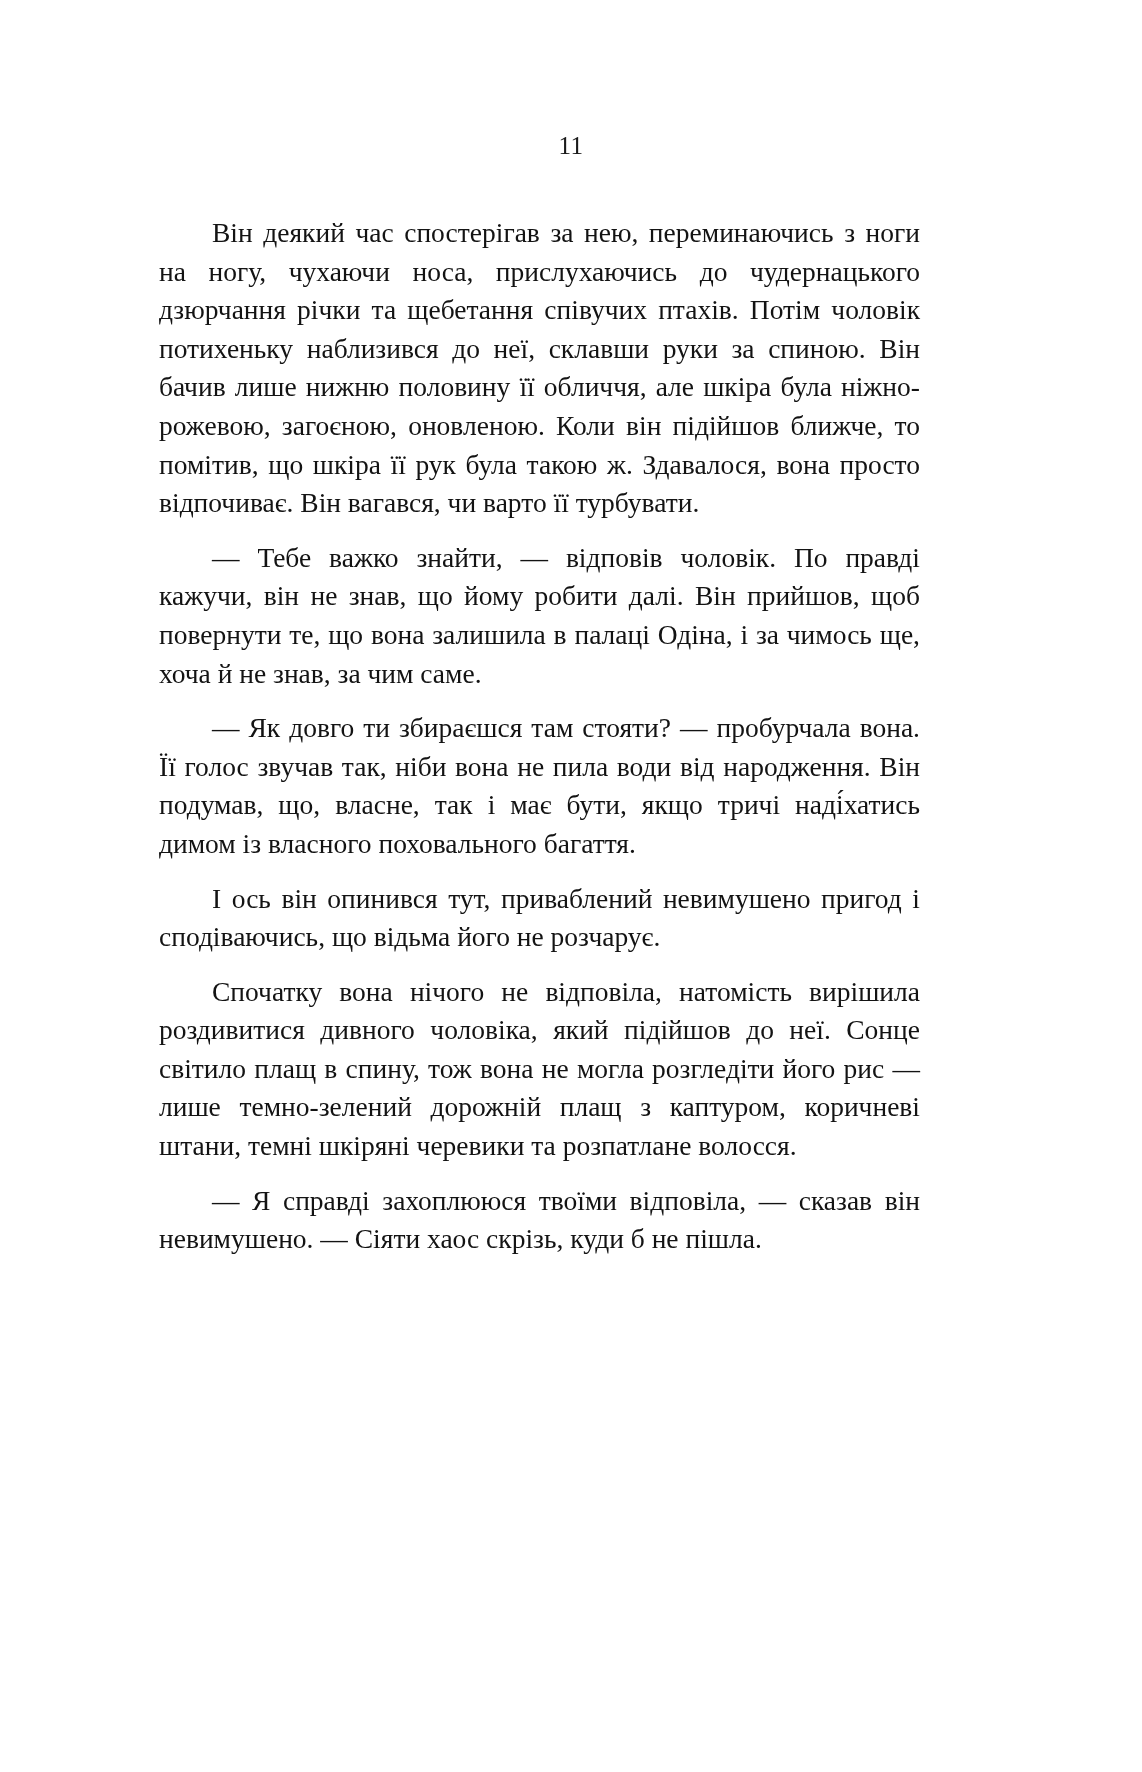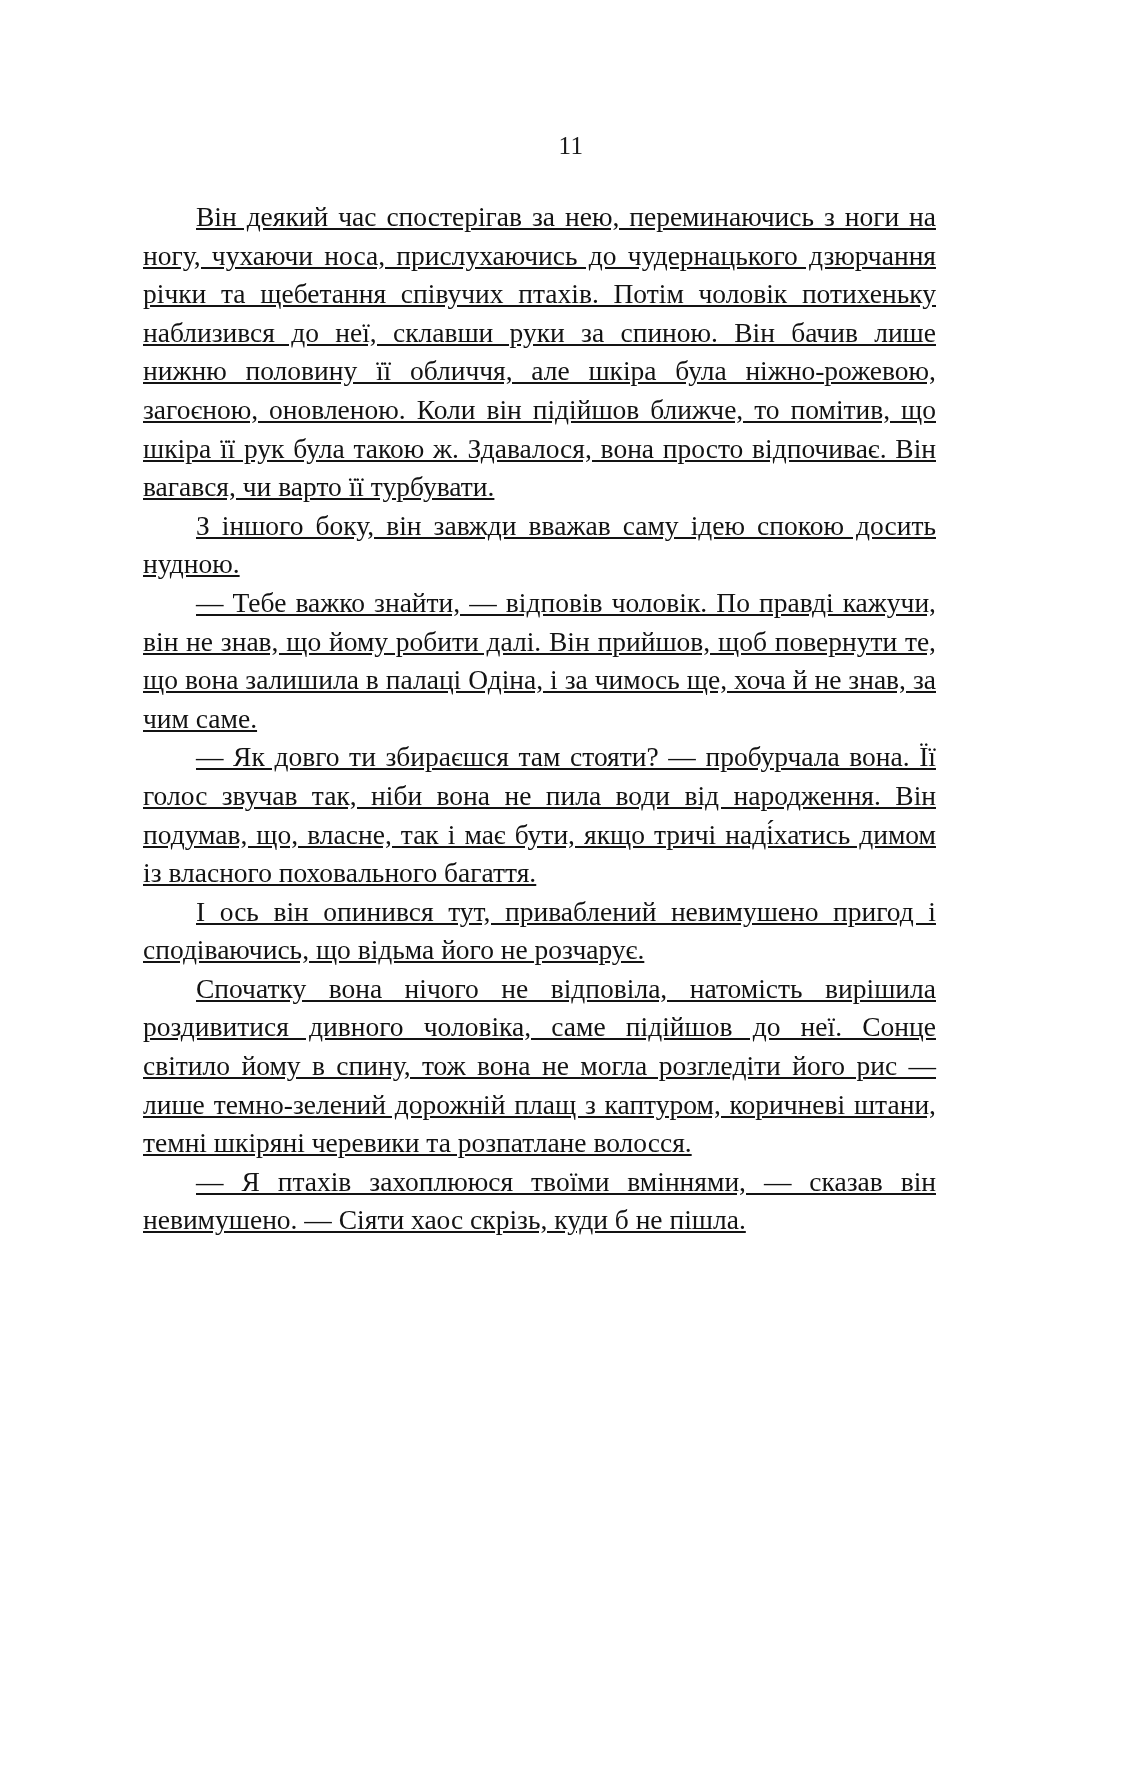--- a/index.html
+++ b/index.html
@@ -40,41 +40,39 @@
     width: 793px;
     font-size: 27.5px;
     line-height: 38.6px;
     text-align: justify;
     text-justify: inter-word;
     color: #131313;
     hyphens: manual;
   }
 
   .textblock p {
-    margin: 0;
+    margin: 16px;
     text-indent: 53px;
     text-align: justify;
-    text-decoration: underline;
   }
 
   
   .textblock p:last-child {
     margin-bottom: 0;
   }
 </style>
 </head>
 <body>
 
 <div class="page">
 
   <div class="folio">11</div>
 
   <div class="textblock">
     <p>Він деякий час спостерігав за нею, переминаючись з ноги на ногу, чухаючи носа, прислухаючись до чудернацького дзюрчання річки та щебетання співучих птахів. Потім чоловік потихеньку наблизився до неї, склавши руки за спиною. Він бачив лише нижню половину її обличчя, але шкіра була ніжно-рожевою, загоєною, оновленою. Коли він підійшов ближче, то помітив, що шкіра її рук була такою ж. Здавалося, вона просто відпочиває. Він вагався, чи варто її турбувати.</p>
-    <p>З іншого боку, він завжди вважав саму ідею спокою досить нудною.</p>
     <p>— Тебе важко знайти, — відповів чоловік. По правді кажучи, він не знав, що йому робити далі. Він прийшов, щоб повернути те, що вона залишила в палаці Одіна, і за чимось ще, хоча й не знав, за чим саме.</p>
     <p>— Як довго ти збираєшся там стояти? — пробурчала вона. Її голос звучав так, ніби вона не пила води від народження. Він подумав, що, власне, так і має бути, якщо тричі наді́хатись димом із власного поховального багаття.</p>
     <p>І ось він опинився тут, приваблений невимушено пригод і сподіваючись, що відьма його не розчарує.</p>
-    <p>Спочатку вона нічого не відповіла, натомість вирішила роздивитися дивного чоловіка, саме підійшов до неї. Сонце світило йому в спину, тож вона не могла розгледіти його рис — лише темно-зелений дорожній плащ з каптуром, коричневі штани, темні шкіряні черевики та розпатлане волосся.</p>
-    <p>— Я птахів захоплююся твоїми вміннями, — сказав він невимушено. — Сіяти хаос скрізь, куди б не пішла.</p>
+    <p>Спочатку вона нічого не відповіла, натомість вирішила роздивитися дивного чоловіка, який підійшов до неї. Сонце світило плащ в спину, тож вона не могла розгледіти його рис — лише темно-зелений дорожній плащ з каптуром, коричневі штани, темні шкіряні черевики та розпатлане волосся.</p>
+    <p>— Я справді захоплююся твоїми відповіла, — сказав він невимушено. — Сіяти хаос скрізь, куди б не пішла.</p>
   </div>
 
 </div>
 
 </body></html>

